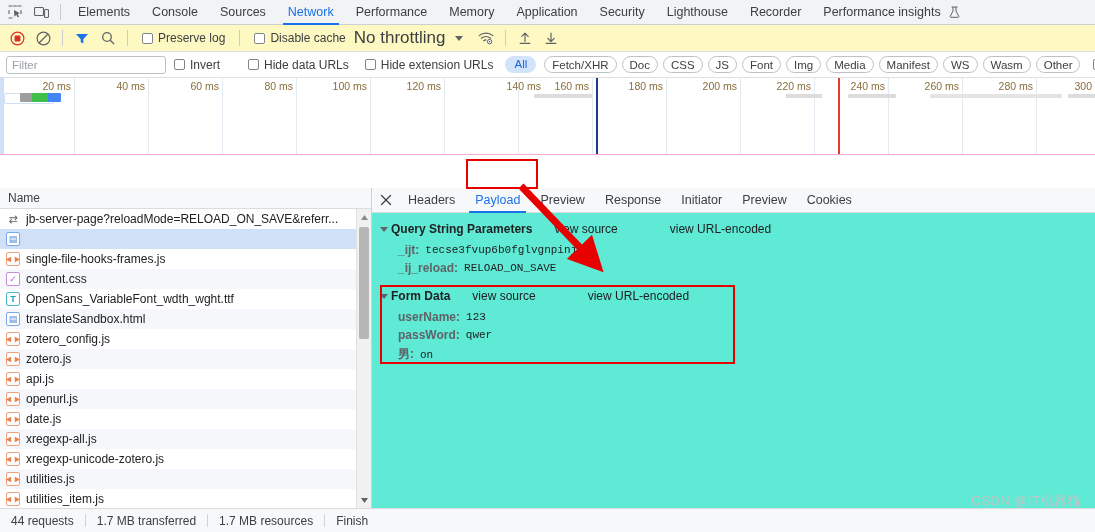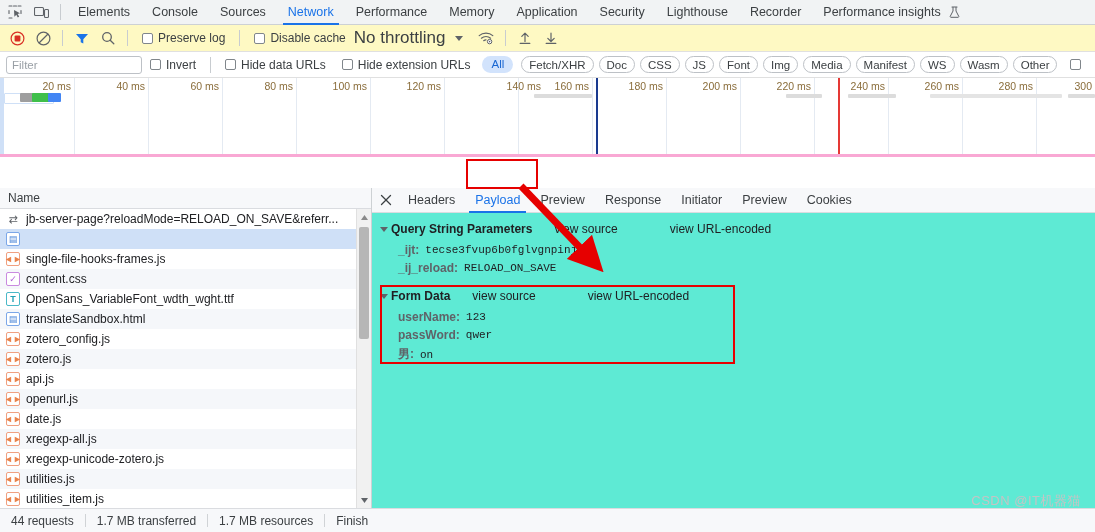--- a/index.html
+++ b/index.html
@@ -44,36 +44,36 @@
     width:0;height:0;border-left:4px solid transparent;border-right:4px solid transparent;
     border-top:5px solid #5f6368;margin:0 10px;cursor:pointer;
   }
 
   
   .filterbar{
     height:26px;background:#fff;border-bottom:1px solid #e0e0e0;
     display:flex;align-items:center;padding:0 6px;box-sizing:border-box;overflow:hidden;
   }
   .finput{
-    width:136px;height:18px;border:1px solid #bdc1c6;border-radius:3px;
+    width:160px;height:18px;border:1px solid #bdc1c6;border-radius:3px;
     font-size:11.5px;color:#3c4043;padding:0 5px;outline:none;background:#fff;
     font-family:inherit;box-sizing:border-box;
   }
   .finput::placeholder{color:#9aa0a6;}
   .typechip{
     height:17px;line-height:16px;padding:0 7px;border:1px solid #bdc1c6;border-radius:9px;
     font-size:11.5px;color:#3c4043;margin-right:5px;cursor:pointer;white-space:nowrap;
     background:#fff;box-sizing:border-box;
   }
   .typechip.all{
     border:none;background:#d2e3fc;color:#1967d2;border-radius:9px;padding:0 9px;margin:0 8px 0 4px;
   }
 
   
-  .overview{height:76px;position:relative;background:#fff;border-bottom:3px solid #f9a8d4;overflow:hidden;}
+  .overview{height:76px;position:relative;background:#fff;border-bottom:1px solid #f9a8d4;overflow:hidden;}
   .ovgrid{position:absolute;inset:0;}
   .gline{position:absolute;top:0;bottom:0;width:1px;background:#e4eaf2;}
   .tick{position:absolute;top:2px;font-size:10.5px;color:#8a6d3b;transform:translateX(-100%);
         padding-right:3px;white-space:nowrap;}
   .band{position:absolute;height:9px;border-radius:1px;}
   .redline{position:absolute;top:0;bottom:0;width:1.5px;background:#e53935;}
   .blueline{position:absolute;top:0;bottom:0;width:1.5px;background:#1a3a8f;}
   .ovleftedge{position:absolute;left:0;top:0;bottom:0;width:4px;background:#cfe0f7;}
 
   

